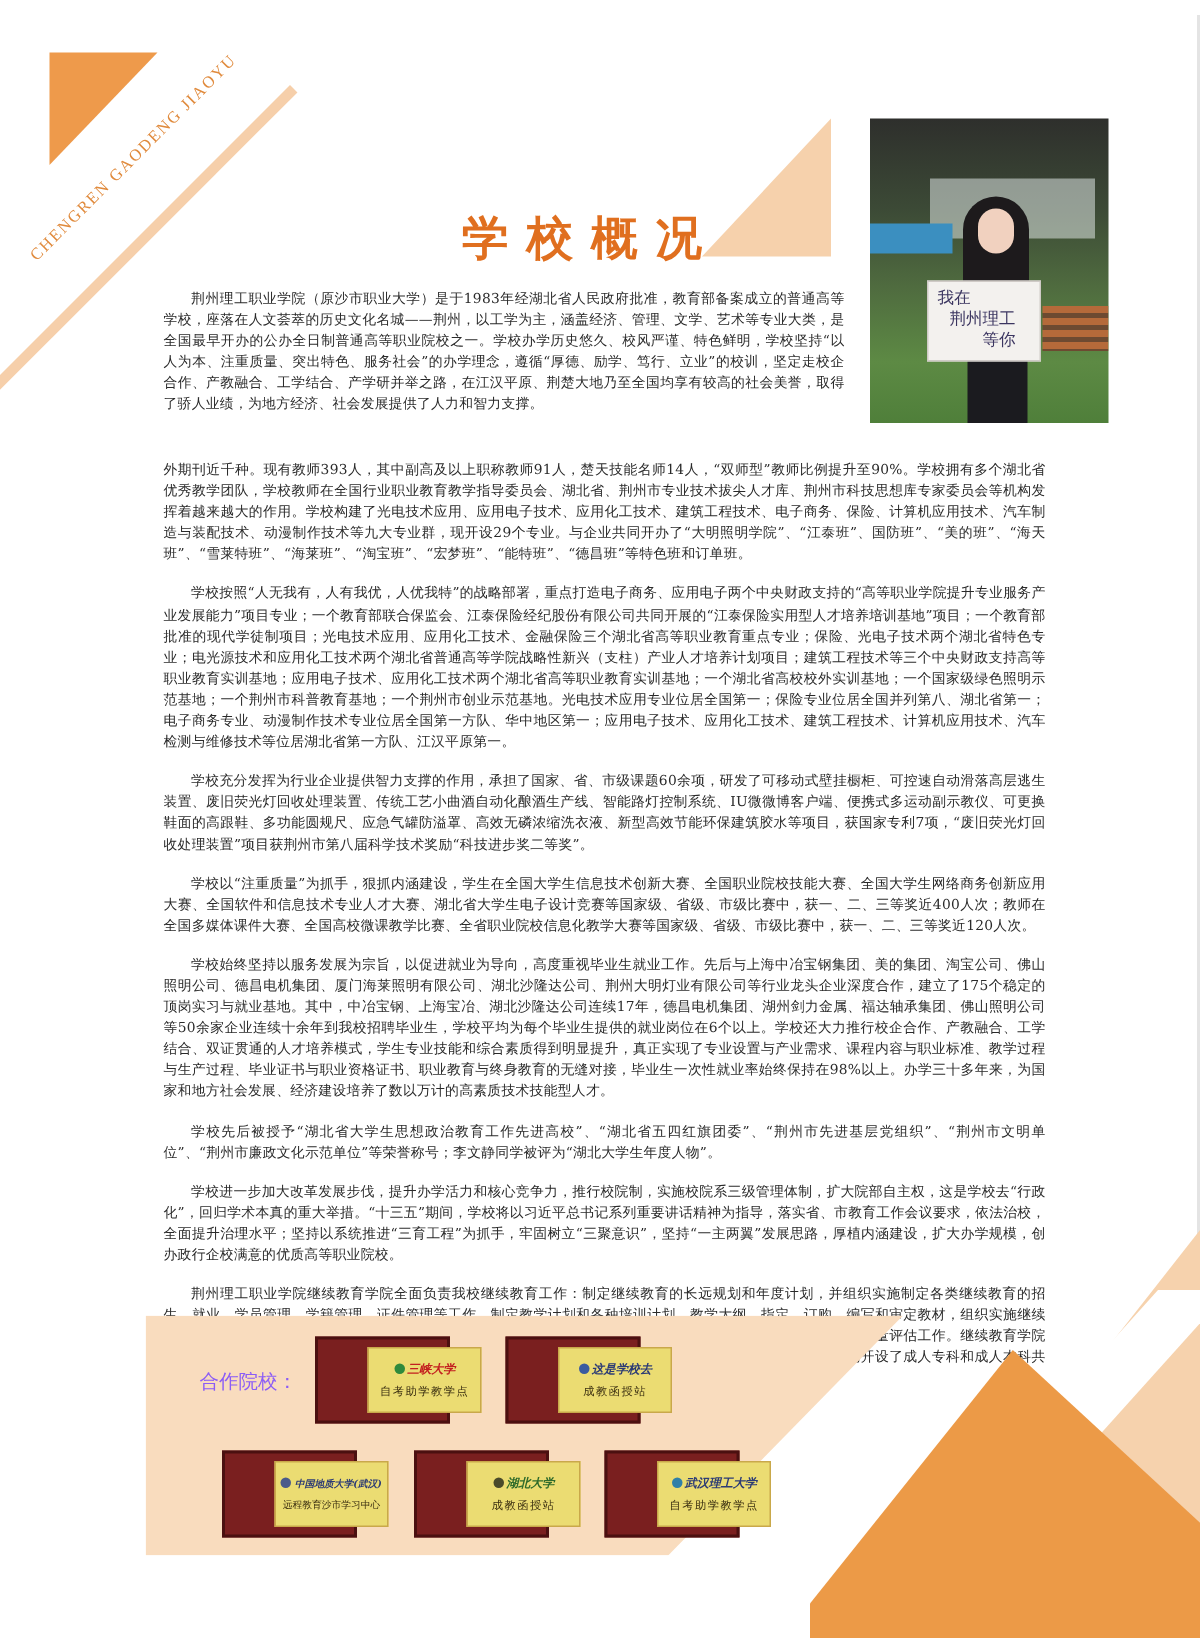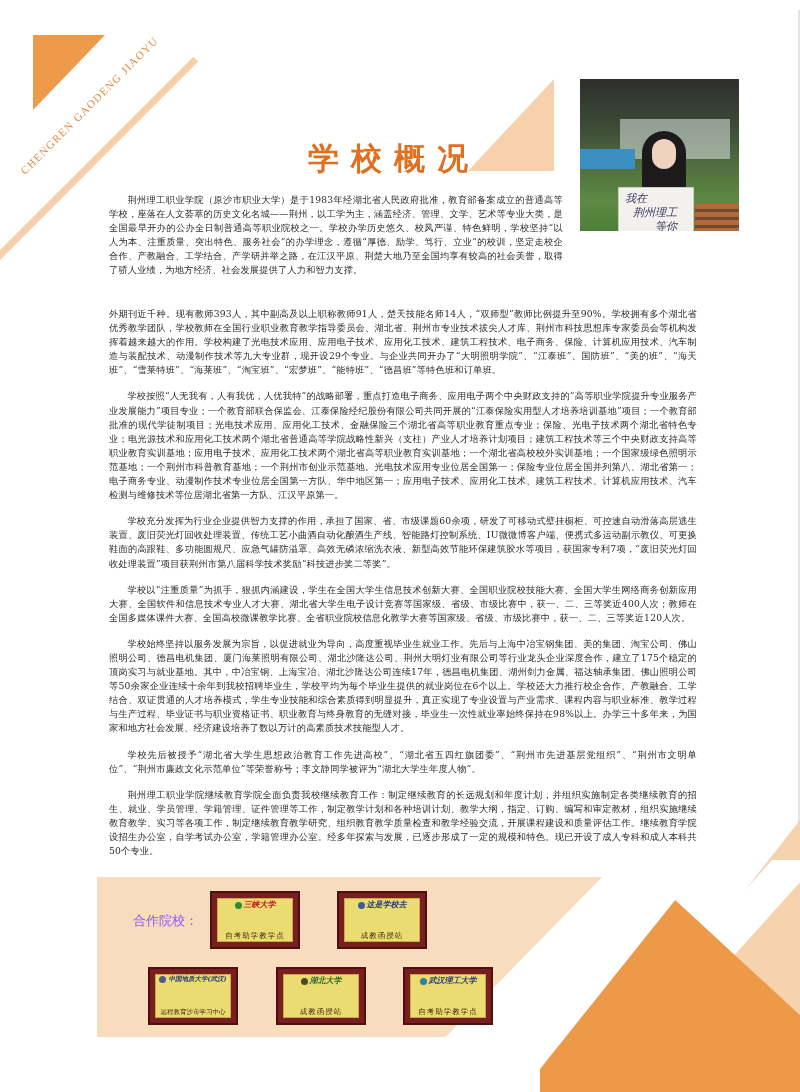--- a/index.html
+++ b/index.html
@@ -15,22 +15,22 @@
   .tl-tri { position:absolute; left:33px; top:35px; width:0; height:0;
     border-top:75px solid #ee9a4b; border-right:72px solid transparent; }
   .vert-text { position:absolute; left:18px; top:168px; color:#e08a3c; font-family:"Liberation Serif",serif;
     font-size:11px; letter-spacing:1.3px; transform:rotate(-45deg); transform-origin:0 0; white-space:nowrap; }
   
   .title { position:absolute; left:272px; top:138px; font-family:Liberation Sans, sans-serif;
     font-weight:bold; font-size:31px; letter-spacing:12px; color:#e06f1f;margin-left:36px; }
   .title-tri { position:absolute; left:468px; top:79px; width:0; height:0;
     border-bottom:92px solid #f6d1ac; border-left:86px solid transparent; }
   
-  .photo { position:absolute; left:580px; top:79px; width:159px; height:152px; overflow:hidden;
-    background:linear-gradient(180deg,#2e2f2c 0%,#3c4a36 30%,#4f6b3f 55%,#5d8a44 80%,#4f7f3a 100%);font-style:italic; }
+  .photo { position:absolute; left:580px; top:79px; width:159px; height:203px; overflow:hidden;
+    background:linear-gradient(180deg,#2e2f2c 0%,#3c4a36 30%,#4f6b3f 55%,#5d8a44 80%,#4f7f3a 100%); }
   .photo .sky { position:absolute; left:40px; top:40px; width:110px; height:40px; background:#dfe6e3; opacity:.55; }
   .photo .tent { position:absolute; left:0; top:70px; width:55px; height:20px; background:#3b8fc0; }
   .photo .bench { position:absolute; left:115px; top:125px; width:44px; height:30px;
     background:repeating-linear-gradient(180deg,#b56a3a 0 5px,#6d4a31 5px 8px); }
   .photo .hair { position:absolute; left:62px; top:52px; width:44px; height:70px; background:#1d1a1c; border-radius:22px 22px 8px 8px; }
   .photo .face { position:absolute; left:72px; top:60px; width:24px; height:30px; background:#f1d1bf; border-radius:12px; }
   .photo .body { position:absolute; left:65px; top:150px; width:40px; height:55px; background:#1b1b1f; }
   .photo .sign { position:absolute; left:38px; top:108px; width:76px; height:54px; background:#f3f1ee; border:1px solid #cfcac6;
     font-family:"DejaVu Sans",sans-serif; color:#3b3560; font-size:11px; line-height:14px; padding:4px 6px; box-sizing:border-box; }
   
@@ -38,21 +38,21 @@
     text-align:justify; letter-spacing:0.2px; }
   .body-text.wide { top:295px; width:612px; }
   .body-text p { margin:12px; text-indent:2em; }
   
   .partner-bg { position:absolute; left:97px; top:877px; width:490px; height:160px; background:#f9dcbe;
     clip-path:polygon(0 0,100% 0,69% 100%,0 100%); width:505px; }
   .partner-label { position:absolute; left:133px; top:912px; font-family:"DejaVu Sans","Liberation Sans",sans-serif;
     font-size:13px; color:#8b5cf6; }
   .plaque { position:absolute; width:90px; height:58px; background:#7a1f1f; border:2px solid #4b1010; box-sizing:border-box; padding:5px; }
   .plaque .inner { width:100%; height:100%; background:#ebdc72; border:1px solid #c9a84a; box-sizing:border-box;
-    display:flex; flex-direction:column; align-items:center; justify-content:space-between; gap:5px; }
+    display:flex; flex-direction:column; align-items:center; justify-content:center; gap:5px;margin-left:28px; }
   .plaque .school { font-size:8px; font-style:italic; font-weight:bold; color:#2f6b2a; white-space:nowrap; }
   .plaque .school.red { color:#c32020; }
   .plaque .school.blue { color:#2c3b75; }
   .plaque .desc { font-size:7.5px; color:#3b2f10; letter-spacing:1px; white-space:nowrap; }
   .logo-dot { display:inline-block; width:7px; height:7px; border-radius:50%; background:#2f8a3c; vertical-align:middle; margin-right:2px; }
   
   .br-light { position:absolute; left:640px; top:820px; width:160px; height:272px; background:#f6d2ad;
     clip-path:polygon(100% 0,100% 100%,0 100%,0 75%); }
   .br-white { position:absolute; left:520px; top:860px; width:300px; height:260px; background:#ffffff;
     clip-path:polygon(84% 0,100% 0,22% 100%,6% 100%); }
@@ -89,20 +89,21 @@
   <p>荆州理工职业学院（原沙市职业大学）是于1983年经湖北省人民政府批准，教育部备案成立的普通高等学校，座落在人文荟萃的历史文化名城——荆州，以工学为主，涵盖经济、管理、文学、艺术等专业大类，是全国最早开办的公办全日制普通高等职业院校之一。学校办学历史悠久、校风严谨、特色鲜明，学校坚持“以人为本、注重质量、突出特色、服务社会”的办学理念，遵循“厚德、励学、笃行、立业”的校训，坚定走校企合作、产教融合、工学结合、产学研并举之路，在江汉平原、荆楚大地乃至全国均享有较高的社会美誉，取得了骄人业绩，为地方经济、社会发展提供了人力和智力支撑。</p>
 </div>
 
 <div class="body-text wide">
   <p style="text-indent:0">外期刊近千种。现有教师393人，其中副高及以上职称教师91人，楚天技能名师14人，“双师型”教师比例提升至90%。学校拥有多个湖北省优秀教学团队，学校教师在全国行业职业教育教学指导委员会、湖北省、荆州市专业技术拔尖人才库、荆州市科技思想库专家委员会等机构发挥着越来越大的作用。学校构建了光电技术应用、应用电子技术、应用化工技术、建筑工程技术、电子商务、保险、计算机应用技术、汽车制造与装配技术、动漫制作技术等九大专业群，现开设29个专业。与企业共同开办了“大明照明学院”、“江泰班”、国防班”、“美的班”、“海天班”、“雪莱特班”、“海莱班”、“淘宝班”、“宏梦班”、“能特班”、“德昌班”等特色班和订单班。</p>
   <p>学校按照“人无我有，人有我优，人优我特”的战略部署，重点打造电子商务、应用电子两个中央财政支持的“高等职业学院提升专业服务产业发展能力”项目专业；一个教育部联合保监会、江泰保险经纪股份有限公司共同开展的“江泰保险实用型人才培养培训基地”项目；一个教育部批准的现代学徒制项目；光电技术应用、应用化工技术、金融保险三个湖北省高等职业教育重点专业；保险、光电子技术两个湖北省特色专业；电光源技术和应用化工技术两个湖北省普通高等学院战略性新兴（支柱）产业人才培养计划项目；建筑工程技术等三个中央财政支持高等职业教育实训基地；应用电子技术、应用化工技术两个湖北省高等职业教育实训基地；一个湖北省高校校外实训基地；一个国家级绿色照明示范基地；一个荆州市科普教育基地；一个荆州市创业示范基地。光电技术应用专业位居全国第一；保险专业位居全国并列第八、湖北省第一；电子商务专业、动漫制作技术专业位居全国第一方队、华中地区第一；应用电子技术、应用化工技术、建筑工程技术、计算机应用技术、汽车检测与维修技术等位居湖北省第一方队、江汉平原第一。</p>
   <p>学校充分发挥为行业企业提供智力支撑的作用，承担了国家、省、市级课题60余项，研发了可移动式壁挂橱柜、可控速自动滑落高层逃生装置、废旧荧光灯回收处理装置、传统工艺小曲酒自动化酿酒生产线、智能路灯控制系统、IU微微博客户端、便携式多运动副示教仪、可更换鞋面的高跟鞋、多功能圆规尺、应急气罐防溢罩、高效无磷浓缩洗衣液、新型高效节能环保建筑胶水等项目，获国家专利7项，“废旧荧光灯回收处理装置”项目获荆州市第八届科学技术奖励“科技进步奖二等奖”。</p>
   <p>学校以“注重质量”为抓手，狠抓内涵建设，学生在全国大学生信息技术创新大赛、全国职业院校技能大赛、全国大学生网络商务创新应用大赛、全国软件和信息技术专业人才大赛、湖北省大学生电子设计竞赛等国家级、省级、市级比赛中，获一、二、三等奖近400人次；教师在全国多媒体课件大赛、全国高校微课教学比赛、全省职业院校信息化教学大赛等国家级、省级、市级比赛中，获一、二、三等奖近120人次。</p>
   <p>学校始终坚持以服务发展为宗旨，以促进就业为导向，高度重视毕业生就业工作。先后与上海中冶宝钢集团、美的集团、淘宝公司、佛山照明公司、德昌电机集团、厦门海莱照明有限公司、湖北沙隆达公司、荆州大明灯业有限公司等行业龙头企业深度合作，建立了175个稳定的顶岗实习与就业基地。其中，中冶宝钢、上海宝冶、湖北沙隆达公司连续17年，德昌电机集团、湖州剑力金属、福达轴承集团、佛山照明公司等50余家企业连续十余年到我校招聘毕业生，学校平均为每个毕业生提供的就业岗位在6个以上。学校还大力推行校企合作、产教融合、工学结合、双证贯通的人才培养模式，学生专业技能和综合素质得到明显提升，真正实现了专业设置与产业需求、课程内容与职业标准、教学过程与生产过程、毕业证书与职业资格证书、职业教育与终身教育的无缝对接，毕业生一次性就业率始终保持在98%以上。办学三十多年来，为国家和地方社会发展、经济建设培养了数以万计的高素质技术技能型人才。</p>
   <p>学校先后被授予“湖北省大学生思想政治教育工作先进高校”、“湖北省五四红旗团委”、“荆州市先进基层党组织”、“荆州市文明单位”、“荆州市廉政文化示范单位”等荣誉称号；李文静同学被评为“湖北大学生年度人物”。</p>
+  <p>学校进一步加大改革发展步伐，提升办学活力和核心竞争力，推行校院制，实施校院系三级管理体制，扩大院部自主权，这是学校去“行政化”，回归学术本真的重大举措。“十三五”期间，学校将以习近平总书记系列重要讲话精神为指导，落实省、市教育工作会议要求，依法治校，全面提升治理水平；坚持以系统推进“三育工程”为抓手，牢固树立“三聚意识”，坚持“一主两翼”发展思路，厚植内涵建设，扩大办学规模，创办政行企校满意的优质高等职业院校。</p>
   <p>荆州理工职业学院继续教育学院全面负责我校继续教育工作：制定继续教育的长远规划和年度计划，并组织实施制定各类继续教育的招生、就业、学员管理、学籍管理、证件管理等工作，制定教学计划和各种培训计划、教学大纲，指定、订购、编写和审定教材，组织实施继续教育教学、实习等各项工作，制定继续教育教学研究、组织教育教学质量检查和教学经验交流，开展课程建设和质量评估工作。继续教育学院设招生办公室，自学考试办公室，学籍管理办公室。经多年探索与发展，已逐步形成了一定的规模和特色。现已开设了成人专科和成人本科共50个专业。</p>
 </div>
 
 <div class="br-light"></div>
 <div class="br-white"></div>
 <div class="br-orange"></div>
 
 <div class="partner-bg"></div>
 <div class="partner-label">合作院校：</div>
 

